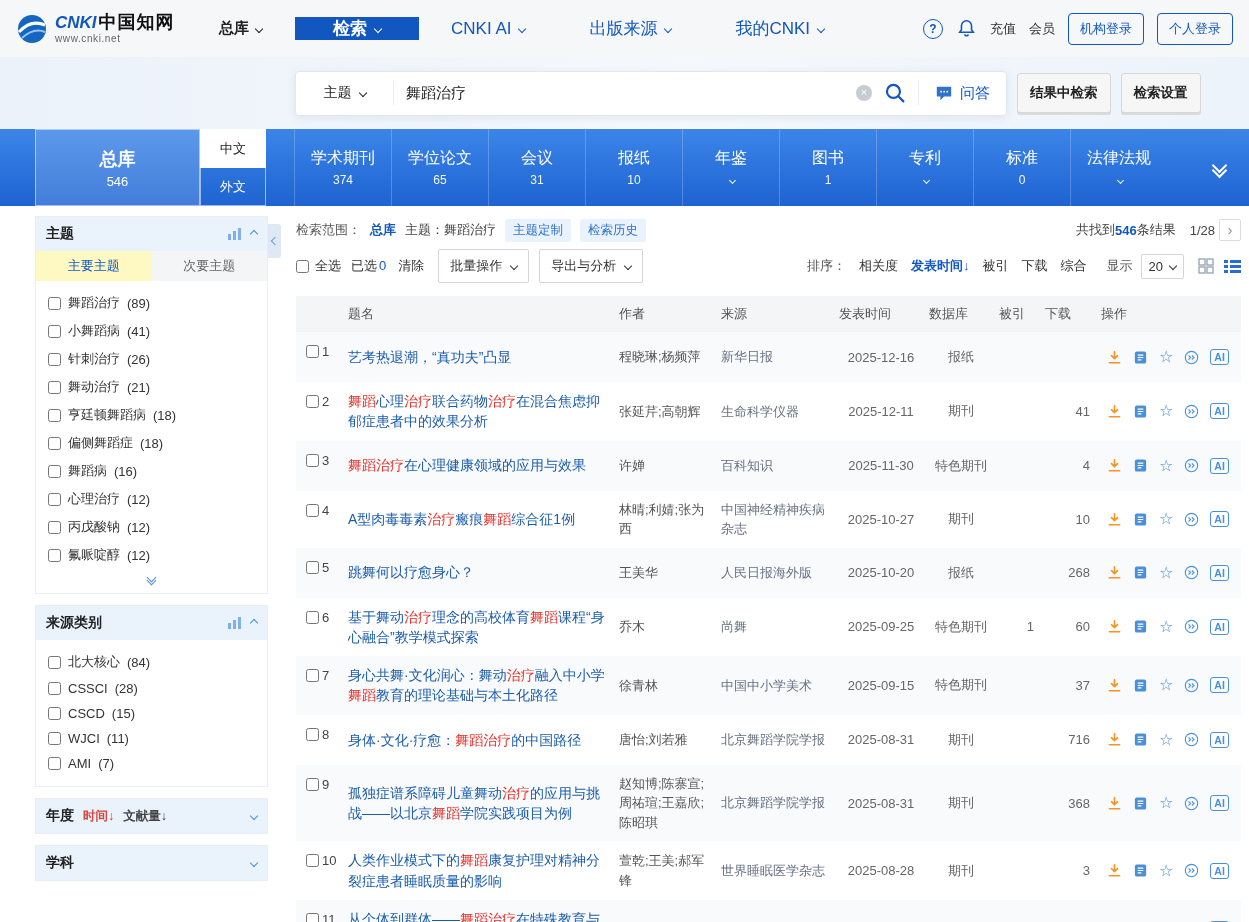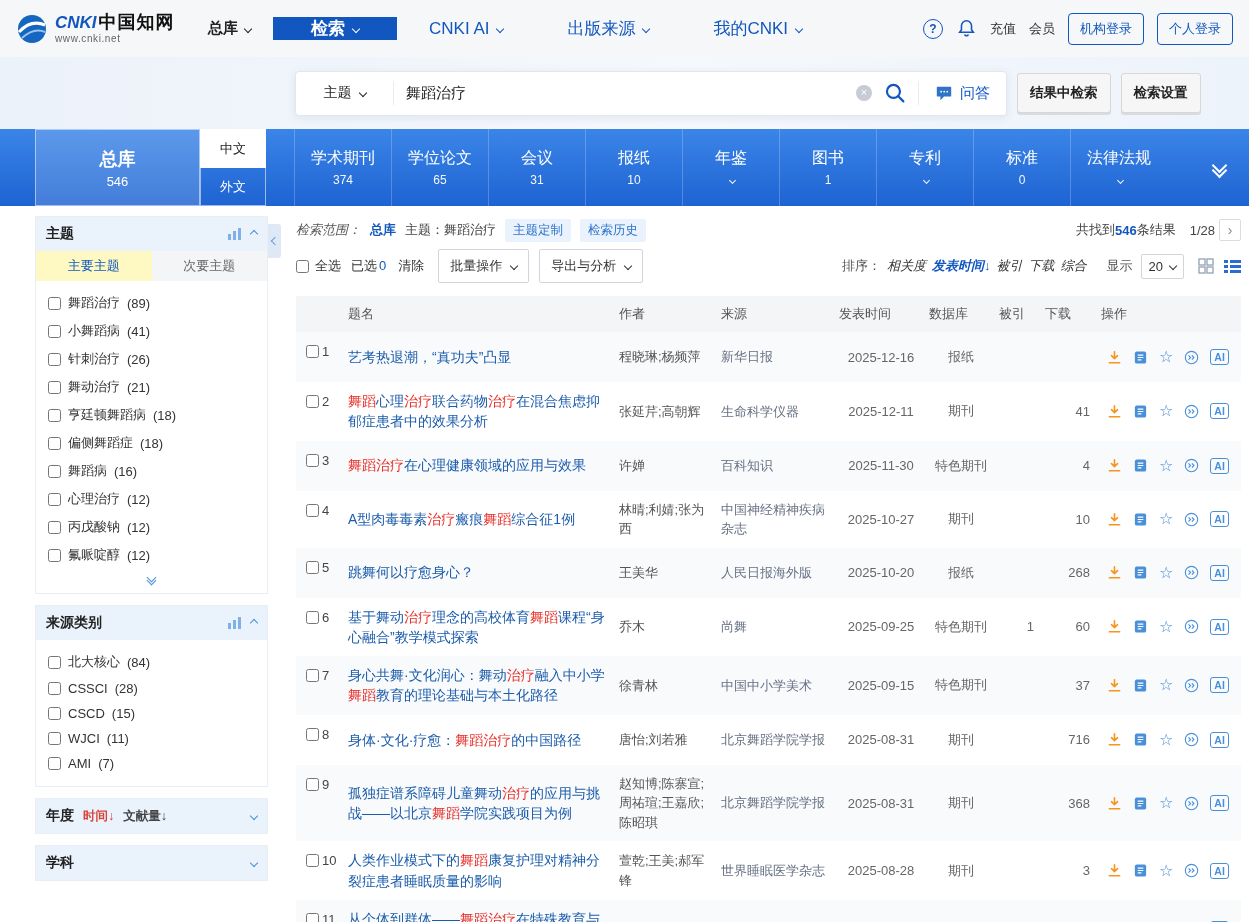--- a/index.html
+++ b/index.html
@@ -3,21 +3,21 @@
 <meta charset="utf-8">
 <style>
 *{margin:0;padding:0;box-sizing:border-box;}
 html,body{width:1249px;height:922px;overflow:hidden;}
 body{font-family:"Liberation Sans","DejaVu Sans",sans-serif;background:#fff;font-size:13px;color:#333;}
 .chev{display:inline-block;width:6px;height:6px;border-right:1.6px solid currentColor;border-bottom:1.6px solid currentColor;transform:rotate(45deg);vertical-align:2px;}
 .chev.up{transform:rotate(-135deg);vertical-align:-2px;}
 .chev.left{transform:rotate(135deg);}
 
 
-.topbar{height:57px;background:#f6f7f8;display:flex;align-items:center;padding:0 16px;}
+.topbar{height:57px;background:#f6f7f8;display:flex;align-items:center;padding:0 16px;gap:11px;}
 .logo{display:flex;align-items:center;gap:7px;width:186px;}
 .logo-text{line-height:1.1;white-space:nowrap;}
 .logo-en{color:#1157bf;font-style:italic;font-weight:bold;font-size:17px;margin-right:2px;}
 .logo-cn{font-size:18px;font-weight:bold;color:#111;letter-spacing:1px;}
 .logo-site{font-size:10px;color:#666;letter-spacing:.6px;}
 .zk-select{margin:0 22px 0 6px;font-size:15px;color:#222;display:flex;gap:7px;align-items:center;cursor:pointer;font-weight:bold;}
 .main-nav{display:flex;align-items:center;height:100%;}
 .nav-item{display:flex;align-items:center;gap:8px;padding:0 32px;font-size:17px;color:#1157bf;cursor:pointer;}
 .nav-item.active{background:#1157bf;color:#fff;font-weight:bold;padding:0 38px;}
 .top-right{margin-left:auto;display:flex;align-items:center;gap:13px;}
@@ -70,36 +70,36 @@
 .filter-item input{width:13px;height:13px;flex-shrink:0;}
 .expand-more{display:flex;flex-direction:column;align-items:center;padding:3px 0 9px;color:#4a90d9;cursor:pointer;}
 .expand-more i{display:block;width:7px;height:7px;border-right:1.7px solid #4a90d9;border-bottom:1.7px solid #4a90d9;transform:rotate(45deg);}
 .expand-more i+i{margin-top:-4px;}
 .year-sort-time{color:#d9453c;font-size:12.5px;font-weight:bold;}
 .year-sort-vol{color:#444;font-size:12.5px;font-weight:bold;}
 
 
 .main{flex:1;margin-left:14px;min-width:0;}
 .scope-row{display:flex;align-items:center;height:28px;font-size:13px;gap:9px;}
-.scope-label{color:#555;font-style:italic;}
+.scope-label{color:#555;}
 .scope-value{color:#1157bf;font-weight:bold;cursor:pointer;}
 .subject-pair{color:#444;}
 .pill{background:#e9f2fd;color:#2f74c9;padding:3px 8px;border-radius:2px;font-size:12.5px;cursor:pointer;}
 .scope-right{margin-left:auto;display:flex;align-items:center;color:#444;}
 .count-num{color:#1157bf;font-weight:bold;}
 .page-ind{margin-left:14px;}
 .page-next{width:22px;height:22px;border:1px solid #d9dce1;display:flex;align-items:center;justify-content:center;color:#888;border-radius:2px;margin-left:4px;cursor:pointer;font-size:14px;background:#fff;}
 .toolbar{display:flex;align-items:center;height:44px;gap:10px;}
 .toolbar label{display:flex;align-items:center;gap:6px;cursor:pointer;color:#333;}
 .sel-count{color:#1157bf;margin:0 2px;}
 .tb-clear{color:#333;cursor:pointer;margin-right:4px;}
 .tb-btn{border:1px solid #d2d6dc;border-radius:2px;padding:7px 11px;display:flex;gap:9px;align-items:center;background:#fff;font-size:13px;color:#333;cursor:pointer;white-space:nowrap;}
 .tb-right{margin-left:auto;display:flex;align-items:center;}
 .sort-label{color:#555;}
-.sort-opt{color:#333;margin-left:6px;cursor:pointer;white-space:nowrap;font-style:italic;}
+.sort-opt{color:#333;margin-left:13px;cursor:pointer;white-space:nowrap;}
 .sort-opt.active{color:#1157bf;font-weight:bold;}
 .disp-label{color:#555;margin-left:20px;}
 .size-select{border:1px solid #d2d6dc;padding:4px 7px;display:flex;gap:7px;align-items:center;border-radius:2px;margin-left:8px;cursor:pointer;background:#fff;}
 .view-icons{display:flex;align-items:center;gap:10px;margin-left:14px;}
 .view-icons span{display:flex;cursor:pointer;}
 
 
 .tgrid{display:grid;grid-template-columns:46px minmax(0,1fr) 96px 112px 84px 64px 40px 50px 140px;column-gap:6px;align-items:center;}
 .thead{height:36px;background:#f4f5f7;color:#555;font-size:13px;margin-top:8px;}
 .th{text-align:left;white-space:nowrap;}

